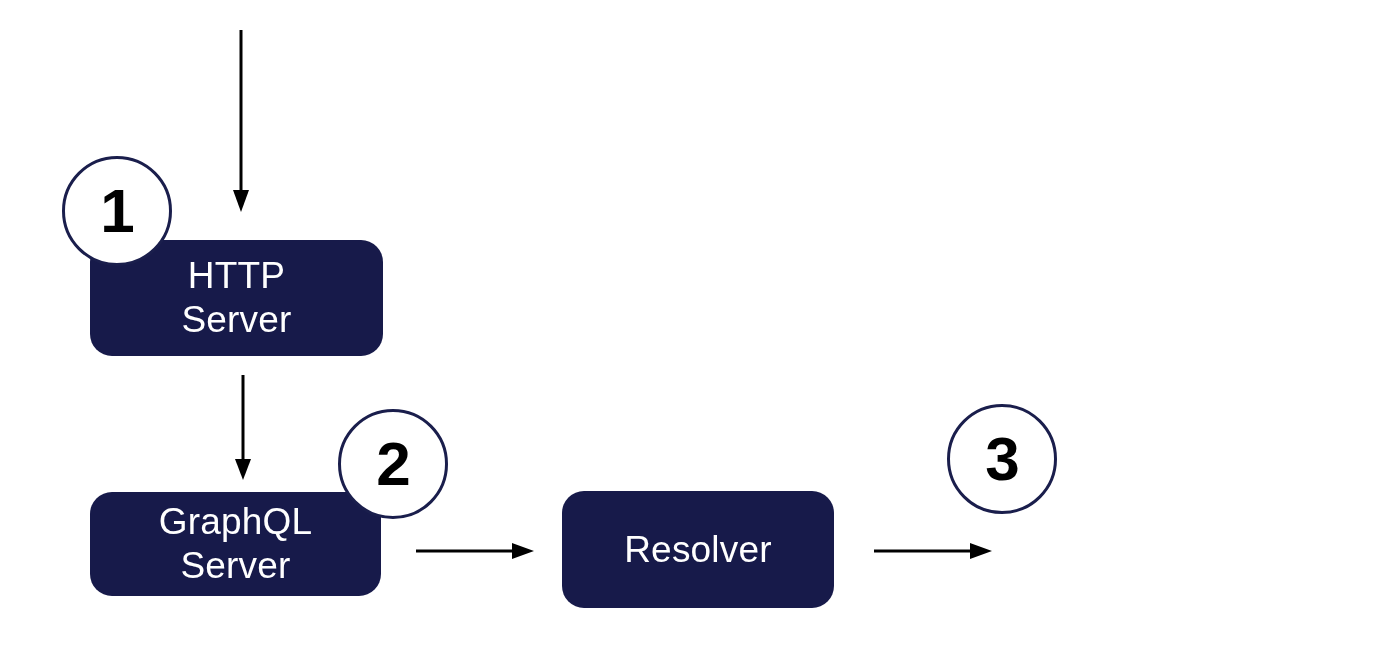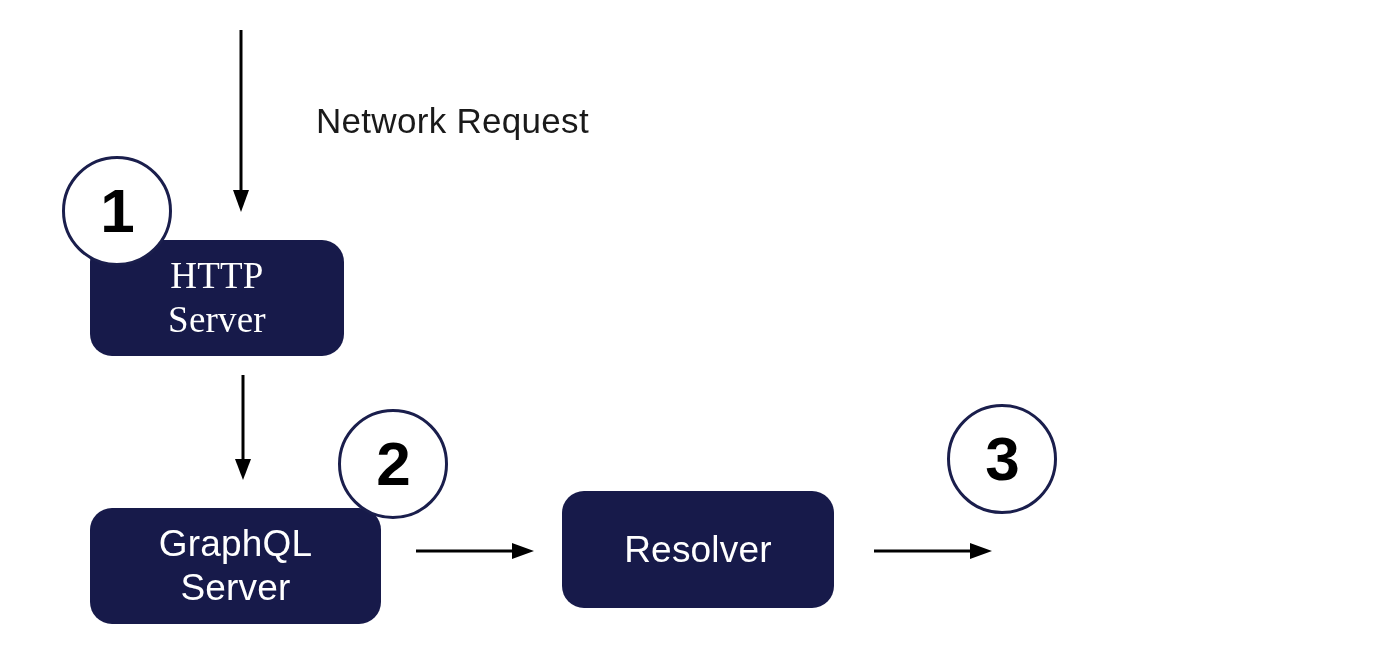--- a/index.html
+++ b/index.html
@@ -32,22 +32,22 @@
   }
   .node-label {
     color: #ffffff;
     font-size: 37px;
     font-weight: 400;
     line-height: 1.18;
     letter-spacing: 0.2px;
     white-space: pre-line;
     padding: 0 10px;
   }
-  #node-http        { left: 90px;   top: 240px; width: 254px; height: 116px; font-family: Liberation Serif, serif; }
-  #node-graphql     { left: 90px;   top: 492px; width: 291px; height: 116px; margin-top: 16px; }
+  #node-http        { left: 90px;   top: 240px; width: 293px; height: 116px; }
+  #node-graphql     { left: 90px;   top: 492px; width: 291px; height: 104px; }
   #node-resolver    { left: 562px;  top: 491px; width: 272px; height: 117px; }
   #node-business    { left: 1010px; top: 492px; width: 288px; height: 117px; }
 
   
   .badge {
     position: absolute;
     width: 110px;
     height: 110px;
     border-radius: 50%;
     background: #ffffff;
@@ -102,21 +102,20 @@
 </head>
 <body>
 
 <div id="canvas">
 
   <svg id="arrow-network" class="arrow-svg" viewBox="0 0 24 186" preserveAspectRatio="none" aria-hidden="true">
     <line class="arrow-line" x1="11" y1="0" x2="11" y2="165"></line>
     <polygon class="arrow-head" points="11,182 3,160 19,160"></polygon>
   </svg>
 
-  <div id="label-network-request">Network Request</div>
 
   <div id="node-http" class="node">
     <span class="node-label">HTTP
 Server</span>
   </div>
 
   <div id="badge-1" class="badge">
     <span class="badge-number">1</span>
   </div>
 

